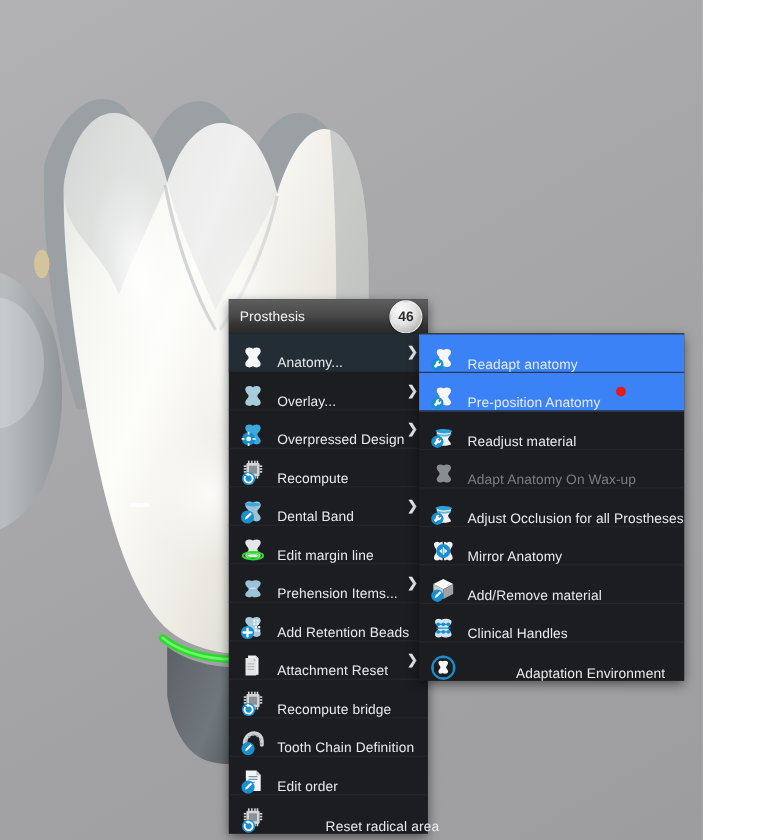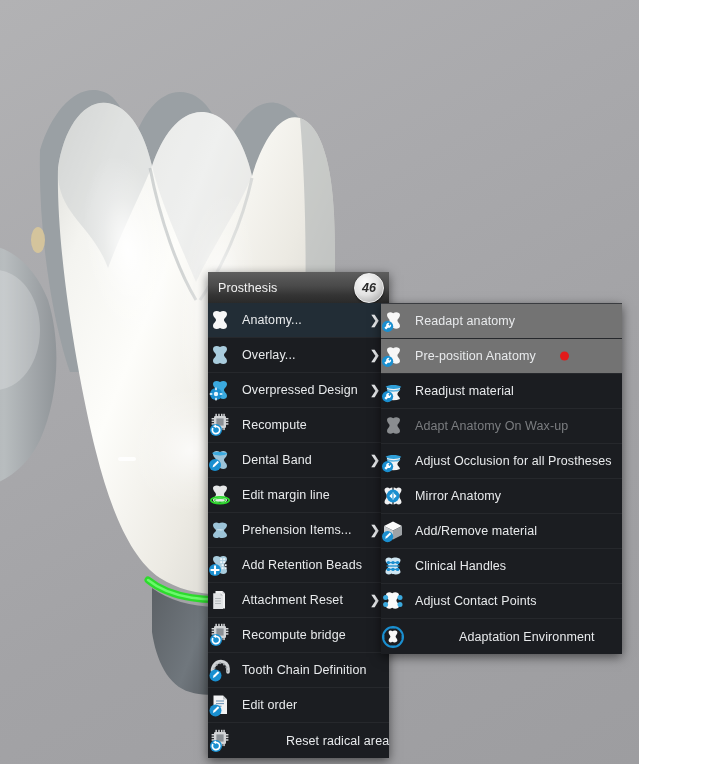--- a/index.html
+++ b/index.html
@@ -66,41 +66,41 @@
     top: 50%;
     transform: translateY(-50%);
     width: 30px; height: 30px;
     border-radius: 50%;
     background: radial-gradient(circle at 35% 28%, #fbfbfb 0%, #e3e3e3 48%, #b9b9b9 78%, #8e8e8e 100%);
     border: 1.5px solid #f0f0f0;
     display: flex;
     align-items: center;
     justify-content: center;
     box-shadow: 0 1px 2px rgba(0,0,0,.5);
-    font-style: italic;
   }
   .tooth-badge-num {
     font-size: 12.5px;
     color: #2b2b2b;
     font-weight: bold;
   }
 
   
   .menu-row {
     position: relative;
     display: flex;
-    align-items: center;
+    align-items: flex-end;
     height: 35px;
+    padding-left: 10px;
     border-bottom: 1px solid #26282c;
     cursor: default;
   }
   .menu-row:last-child { border-bottom: none; gap: 44px; }
 
   .menu-row.highlight { background: #222d36; }
-  .menu-row.highlight-strong { background: #737373; }
+  .menu-row.highlight-strong { background: #3b82f6; }
 
   .row-icon {
     width: 24px; height: 24px;
     flex: 0 0 24px;
     position: relative;
     margin-right: 10px;
   }
   .row-icon svg { display: block; width: 24px; height: 24px; }
 
   .row-label {
@@ -606,35 +606,20 @@
             <circle cx="16.6" cy="8.6" r="1.7"></circle>
             <circle cx="7.4" cy="15.4" r="1.7"></circle>
               <circle cx="12" cy="15.4" r="1.7"></circle>
             <circle cx="16.6" cy="15.4" r="1.7"></circle>
           </g>
         </svg>
       </span>
       <span class="row-label">Clinical Handles</span>
     </div>
 
-    <div class="menu-row">
-      <span class="row-icon">
-        <svg viewBox="0 0 24 24">
-          <path d="M5 6 C5 3.4 8.6 2.4 11.2 4.2 C13.8 2.4 18 3.4 18 6
-                   C18 8.8 15.4 9.8 15.4 11.6 C15.4 13.4 18 14.4 18 17
-                   C18 19.6 13.8 20.6 11.2 18.8 C8.6 20.6 5 19.6 5 17
-                   C5 14.4 7.6 13.4 7.6 11.6 C7.6 9.8 5 8.8 5 6 Z" fill="#fafafa"></path>
-          <circle cx="4.6" cy="8.6" r="2.5" fill="#3ba9de"></circle>
-          <circle cx="19" cy="8.6" r="2.5" fill="#3ba9de"></circle>
-          <circle cx="4.6" cy="15.4" r="2.5" fill="#3ba9de"></circle>
-          <circle cx="19" cy="15.4" r="2.5" fill="#3ba9de"></circle>
-        </svg>
-      </span>
-      <span class="row-label">Adjust Contact Points</span>
-    </div>
 
     <div class="menu-row">
       <span class="row-icon">
         <svg viewBox="0 0 24 24">
           <circle cx="12" cy="12" r="10" fill="none" stroke="#1a8fd0" stroke-width="2"></circle>
           <path d="M7.6 7.4 C7.6 5.6 9.8 5 11.4 6.2 C13 5 16.4 5.6 16.4 7.4
                    C16.4 9.4 14.6 10.2 14.6 11.6 C14.6 13 16.4 13.8 16.4 15.6
                    C16.4 17.4 13 18 11.4 16.8 C9.8 18 7.6 17.4 7.6 15.6
                    C7.6 13.8 9.4 13 9.4 11.6 C9.4 10.2 7.6 9.4 7.6 7.4 Z" fill="#f7f7f7"></path>
           <g fill="#1a8fd0">

